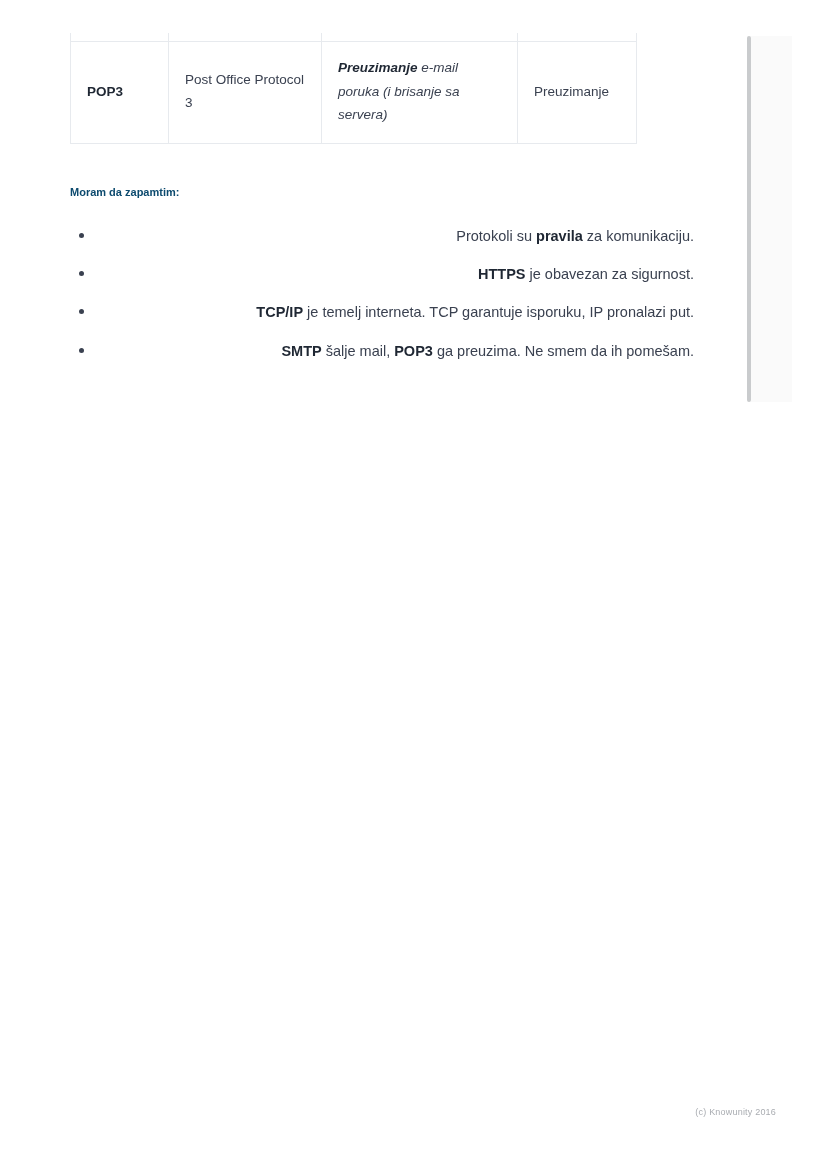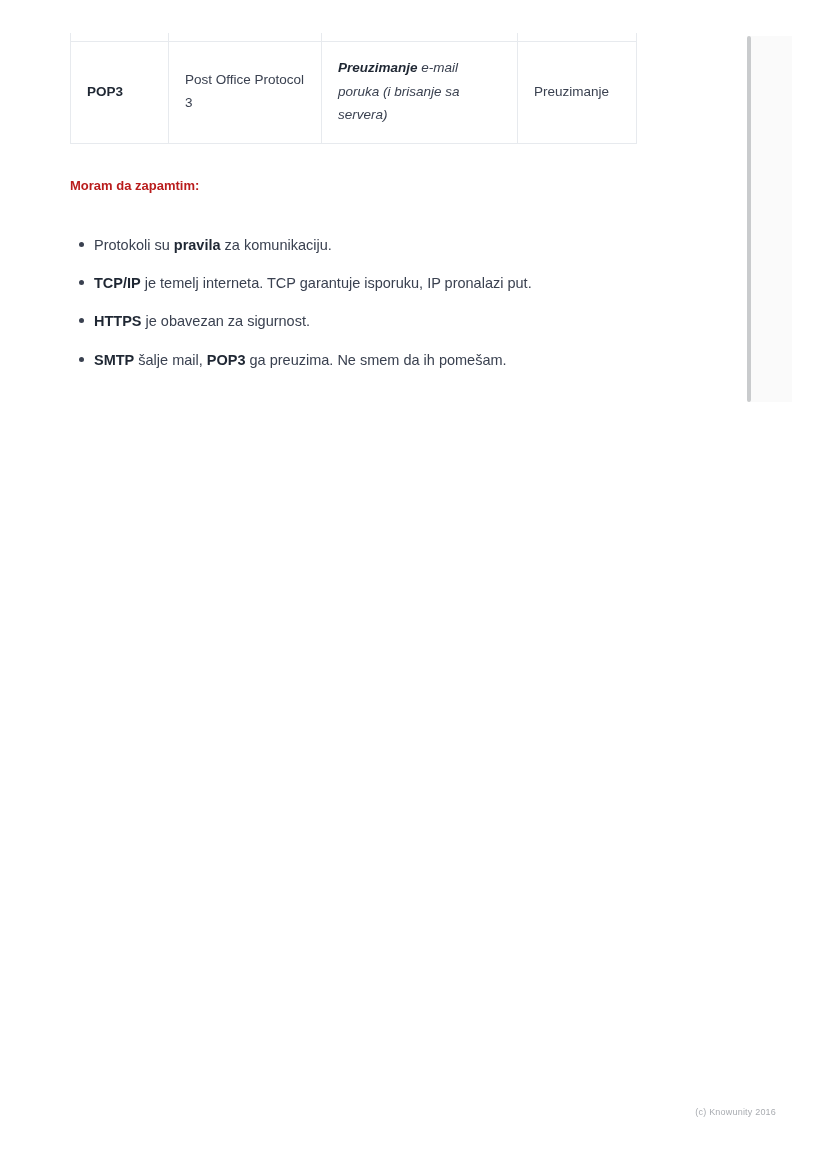--- a/index.html
+++ b/index.html
@@ -78,35 +78,36 @@
     font-weight: bold;
     color: #1f2733;
     font-size: 13.5px;
   }
   .b { font-weight: bold; color: #1f2733; }
 
   
   .section-heading {
     position: absolute;
     left: 70px;
-    top: 178px;
-    font-size: 13px;
+    top: 186px;
+    font-size: 11px;
     font-weight: bold;
-    color: #b91c1c;
+    color: #0c4a6e;
   }
 
   
   ul.notes {
     position: absolute;
     left: 70px;
-    top: 234px;
+    top: 225px;
     width: 600px;
     margin: 0;
     padding: 0 0 0 24px;
     list-style: none;
+    text-align: right;
   }
   ul.notes li {
     position: relative;
     font-size: 14.5px;
     line-height: 1.6;
     color: #3a4150;
     margin-bottom: 15px;
   }
   ul.notes li:before {
     content: "";
@@ -163,24 +164,24 @@
       </table>
   </div>
 
   <div class="section-heading">Moram da zapamtim:</div>
 
   <ul class="notes">
     <li>
       <span>Protokoli su </span><span class="b">pravila</span><span> za komunikaciju.</span>
     </li>
     <li>
-      <span></span><span class="b">TCP/IP</span><span> je temelj interneta. TCP garantuje isporuku, IP pronalazi put.</span>
+      <span></span><span class="b">HTTPS</span><span> je obavezan za sigurnost.</span>
     </li>
     <li>
-      <span></span><span class="b">HTTPS</span><span> je obavezan za sigurnost.</span>
+      <span></span><span class="b">TCP/IP</span><span> je temelj interneta. TCP garantuje isporuku, IP pronalazi put.</span>
     </li>
     <li>
       <span></span><span class="b">SMTP</span><span> šalje mail, </span><span class="b">POP3</span><span> ga preuzima. Ne smem da ih pomešam.</span>
     </li>
   </ul>
 
   <div class="footer">(c) Knowunity 2016</div>
 
 </div>
 

